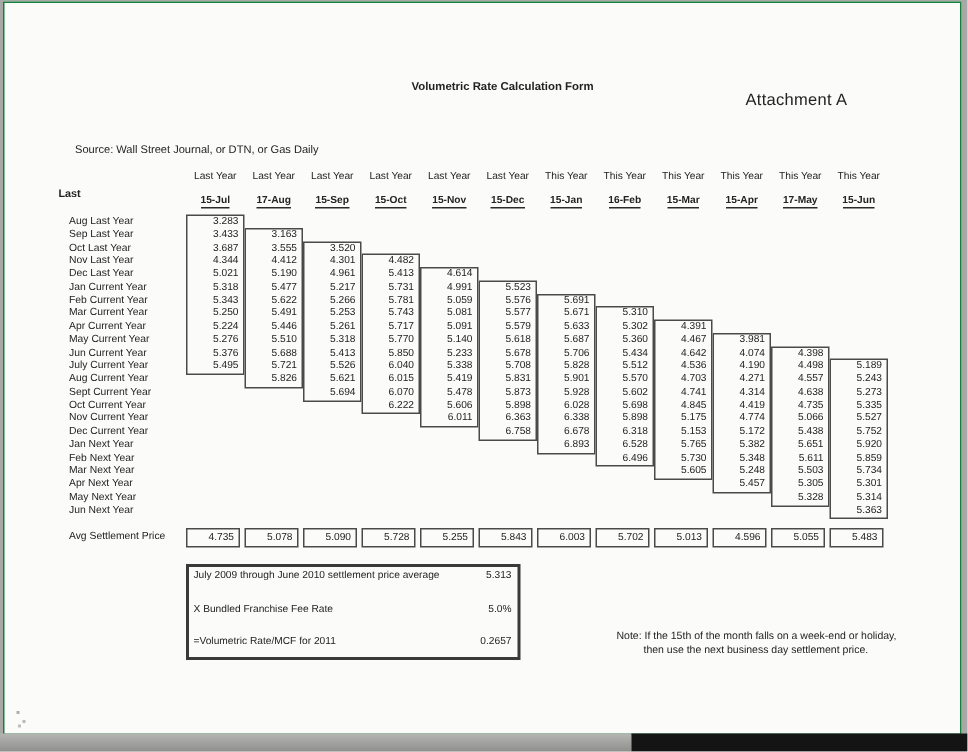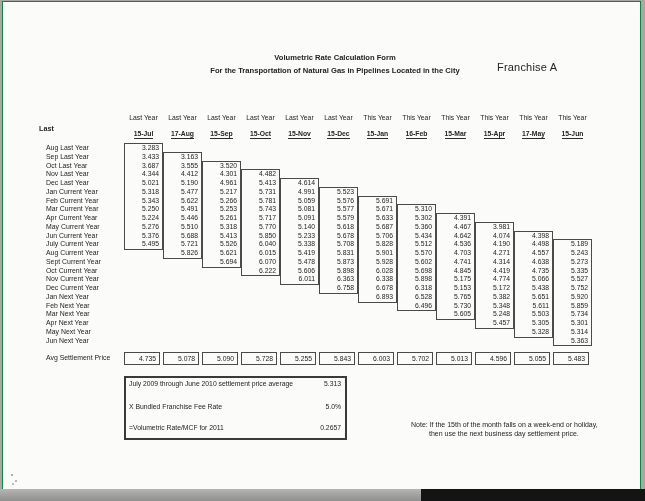--- a/index.html
+++ b/index.html
@@ -47,25 +47,25 @@
   .scan-specks{position:absolute;left:8px;top:472px;width:2px;height:2px;background:#9c9c9a;
     box-shadow:4px 6px 0 #a8a8a6, 1px 9px 0 #b0b0ae;opacity:.8;}
 </style>
 </head>
 <body>
 
 <div class="page">
 
   <div class="title-block">
     <div class="title-line1">Volumetric Rate Calculation Form</div>
-    <div class="title-line2">For the Transportation of Natural Gas in Pipelines Located in the City</div>
   </div>
 
-  <div class="attachment">Franchise A</div>
-
+  <div class="attachment">Attachment A</div>
+
+  <div class="source-line">Source:  Wall Street Journal, or DTN, or Gas Daily</div>
 
   <div class="month-label">Last</div>
 
   <div id="table-layer">
       <div class="row-label" style="top: 142px;">Aug Last Year</div>
       <div class="row-label" style="top: 150.75px;">Sep Last Year</div>
       <div class="row-label" style="top: 159.5px;">Oct Last Year</div>
       <div class="row-label" style="top: 168.25px;">Nov Last Year</div>
       <div class="row-label" style="top: 177px;">Dec Last Year</div>
       <div class="row-label" style="top: 185.75px;">Jan Current Year</div>

